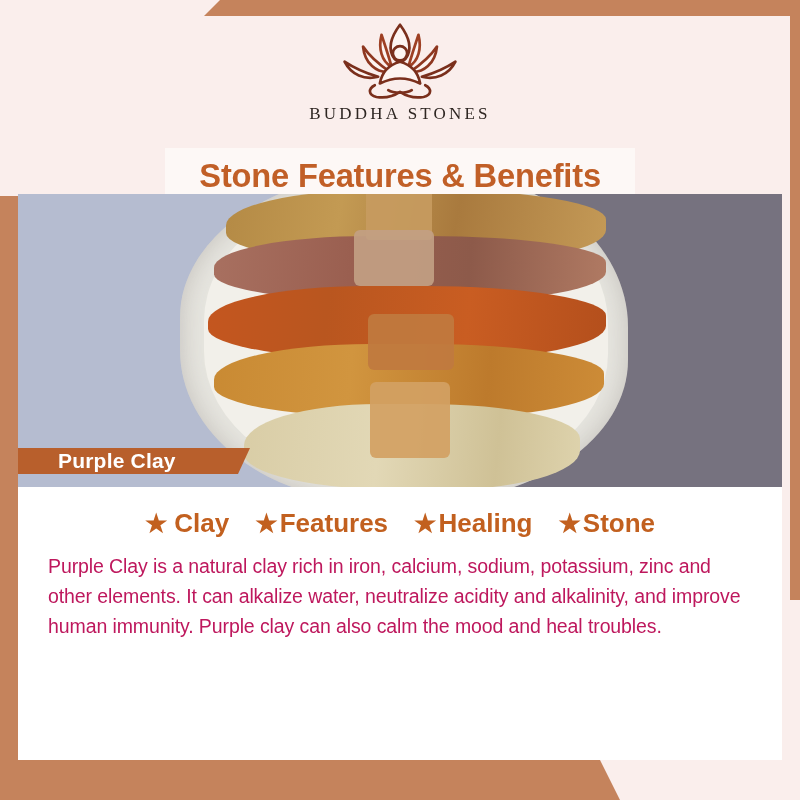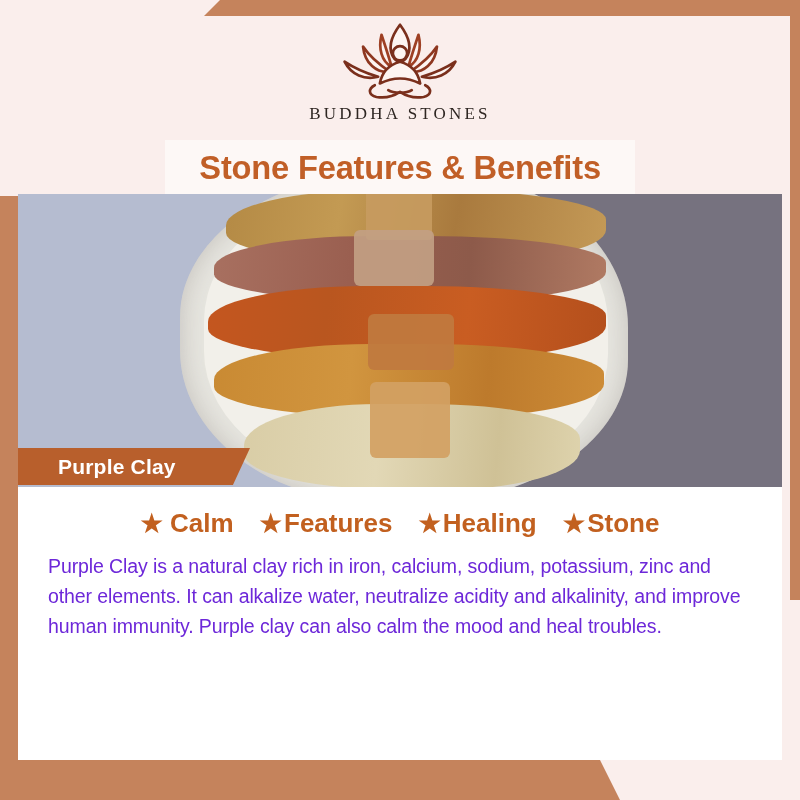--- a/index.html
+++ b/index.html
@@ -67,21 +67,21 @@
     font-family: "Liberation Serif", serif;
     font-size: 17px;
     letter-spacing: 3.2px;
     color: #2e2622;
     font-weight: 400;
   }
 
   
   .title-banner {
     position: absolute;
-    left: 165px; top: 140px;
+    left: 165px; top: 148px;
     width: 470px; height: 54px;
     background: #fdf8f6;
     display: flex;
     align-items: center;
     justify-content: center;
   }
   .title-text {
     font-family: "Liberation Sans Narrow", "Liberation Sans", sans-serif;
     font-weight: bold;
     font-size: 34px;
@@ -136,21 +136,21 @@
   .photo-fade-left {
     position: absolute; left: 0; top: 0; width: 170px; height: 100%;
     background: linear-gradient(90deg, rgba(181,188,208,1) 0%, rgba(181,188,208,0) 100%);
     pointer-events: none;
   }
 
   
   .clay-tag {
     position: absolute;
     left: 18px; top: 448px;
-    width: 232px; height: 37px;
+    width: 232px; height: 26px;
     background: #b85f2c;
     clip-path: polygon(0 0, 232px 0, 214px 39px, 0 39px);
     display: flex;
     align-items: center;
   }
   .clay-tag-label {
     margin-left: 40px;
     color: #ffffff;
     font-size: 21px;
     font-weight: bold;
@@ -185,21 +185,21 @@
   }
   .benefit .star {
     font-size: 25px;
     line-height: 1;
     margin-right: 2px;
   }
   .benefit.spaced .star { margin-right: 7px; }
 
   .description {
     margin: 8px 14px 0 14px;
-    color: #6d28d9;
+    color: #be185d;
     font-size: 19.5px;
     line-height: 30px;
     font-family: "Liberation Sans Narrow", "Liberation Sans", sans-serif;
     letter-spacing: -0.1px;
   }
 </style>
 </head>
 <body>
 
 <div id="poster">
@@ -249,21 +249,21 @@
 
   <div class="clay-tag">
     <span class="clay-tag-label">Purple Clay</span>
   </div>
 
   <div class="content">
     <div class="content-inner">
       <div class="benefits">
         <div class="benefit spaced">
           <span class="star">★</span>
-          <span>Calm</span>
+          <span>Clay</span>
         </div>
         <div class="benefit">
           <span class="star">★</span>
           <span>Features</span>
         </div>
         <div class="benefit">
           <span class="star">★</span>
           <span>Healing</span>
         </div>
         <div class="benefit">

